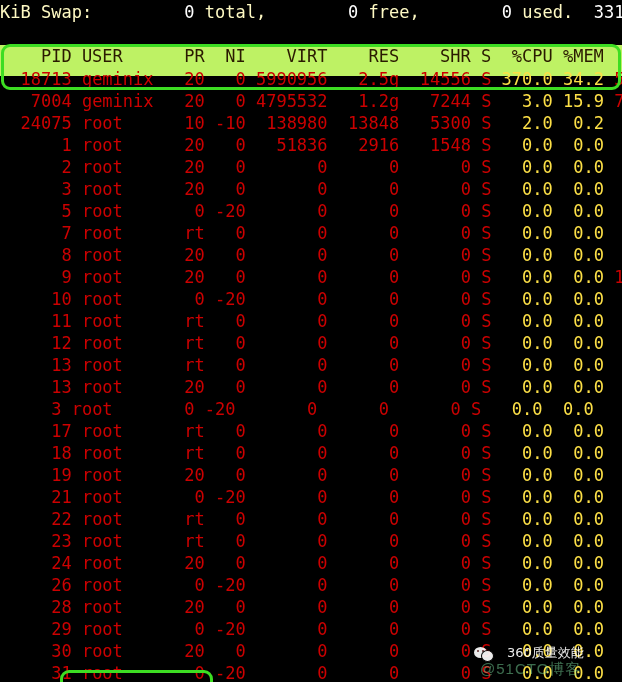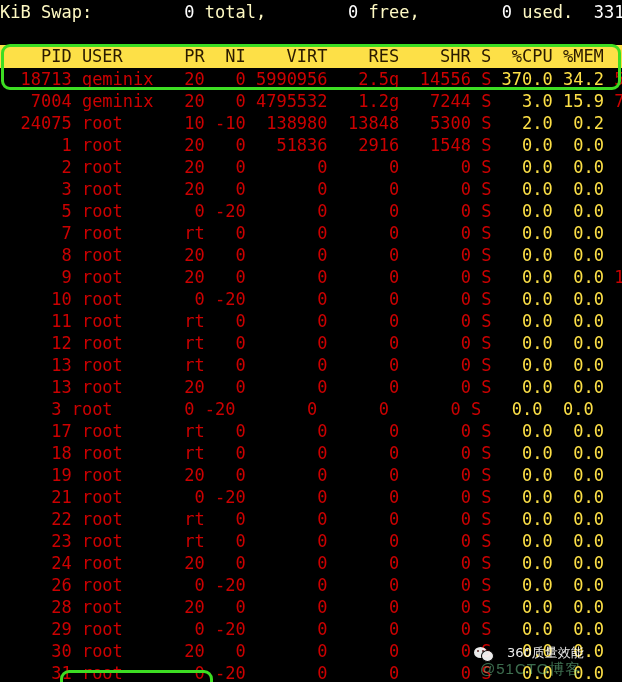--- a/index.html
+++ b/index.html
@@ -39,23 +39,23 @@
   }
   .c-red    { color: #fef9c3; }
   .c-white  { color: #ffffff; }
 
   
   .header-row {
     position: absolute;
     top: 45px;
     left: 0px;
     width: 622px;
-    height: 23px;
+    height: 31px;
     line-height: 23px;
-    background: #fde047;
+    background: #bef264;
     color: #2a1a00;
     white-space: pre;
     font-size: 17px;
     overflow: hidden;
   }
 
   
   #rows {
     position: absolute;
     top: 68px;

